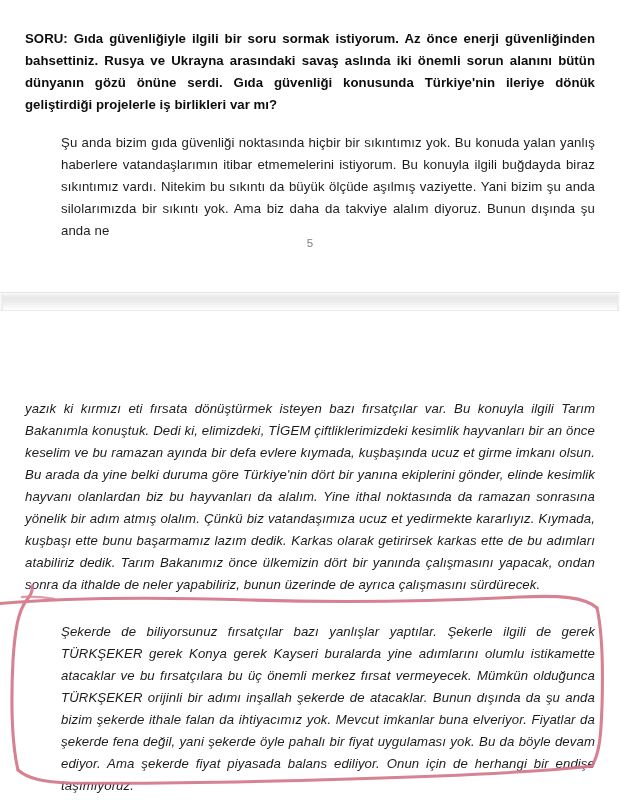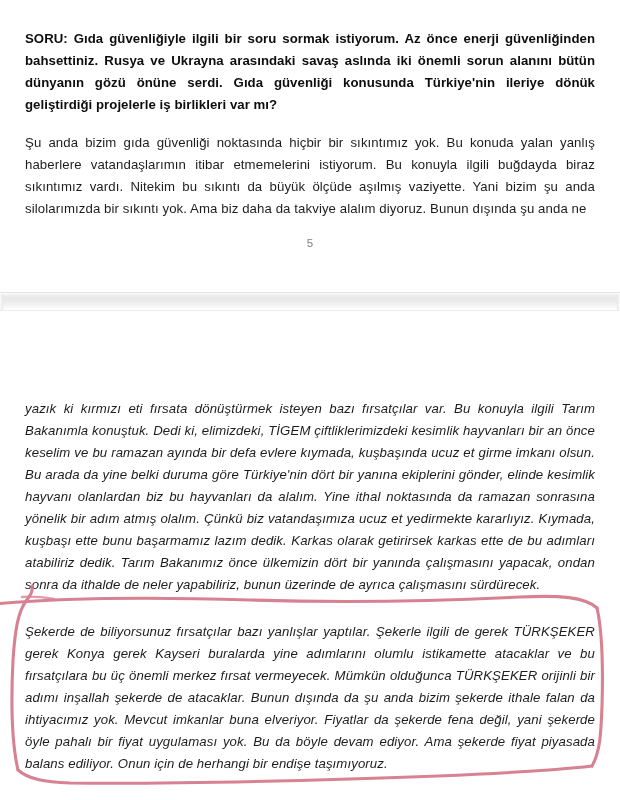--- a/index.html
+++ b/index.html
@@ -46,21 +46,21 @@
 
   p.para {
     margin: 0 0 16px 0;
     text-align: justify;
     font-size: 13.2px;
     line-height: 22px;
     letter-spacing: 0.1px;
     color: #1d1d1d;
     -webkit-font-smoothing: antialiased;
   }
-  p.para:last-child { margin-bottom: 0; }
+  p.para:last-child { margin-bottom: 0; margin-left: 36px; }
 
   p.para.question {
     font-weight: bold;
     color: #0d0d0d;
     letter-spacing: 0.05px;
   }
 
   .page-number {
     position: absolute;
     left: 0;

